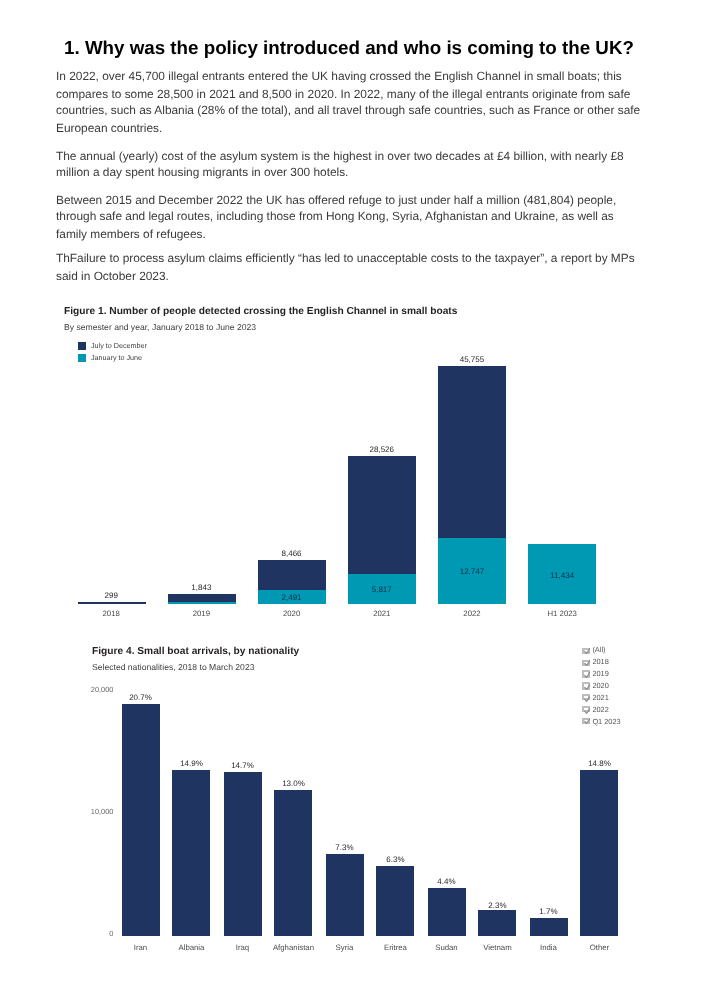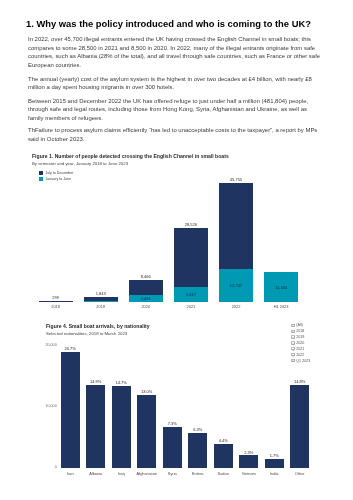--- a/index.html
+++ b/index.html
@@ -1,18 +1,18 @@
 <!DOCTYPE html>
 <html><head>
 <meta charset="utf-8">
 <style>
   html,body{margin:0;padding:0;}
   body{width:353px;height:500px;background:#ffffff;font-family:"Liberation Sans",sans-serif;color:#231f20;overflow:hidden;}
   .page{position:relative;width:353px;height:500px;}
-  .title{position:absolute;left:26px;top:18px;width:297px;font-size:9.4px;font-weight:bold;color:#000;}
+  .title{position:absolute;left:26px;top:18px;width:297px;text-align:center;font-size:9.4px;font-weight:bold;color:#000;}
   .para{position:absolute;left:28px;width:293px;font-size:5.95px;line-height:8.5px;color:#3a3a3a;text-align:left;}
   .p1{top:35.2px;} .p2{top:74.5px;} .p3{top:96.8px;} .p4{top:126.3px;}
   
   .fig{position:absolute;}
   .figtitle{position:absolute;font-size:5.1px;font-weight:bold;color:#231f20;white-space:nowrap;}
   .figsub{position:absolute;font-size:4.3px;color:#3f3f3f;white-space:nowrap;}
   .legend-row{position:absolute;display:flex;align-items:center;}
   .legend-swatch{width:4.4px;height:4.4px;display:inline-block;}
   .legend-label{font-size:3.6px;color:#3f3f3f;margin-left:2.4px;white-space:nowrap;}
   .bar{position:absolute;}

